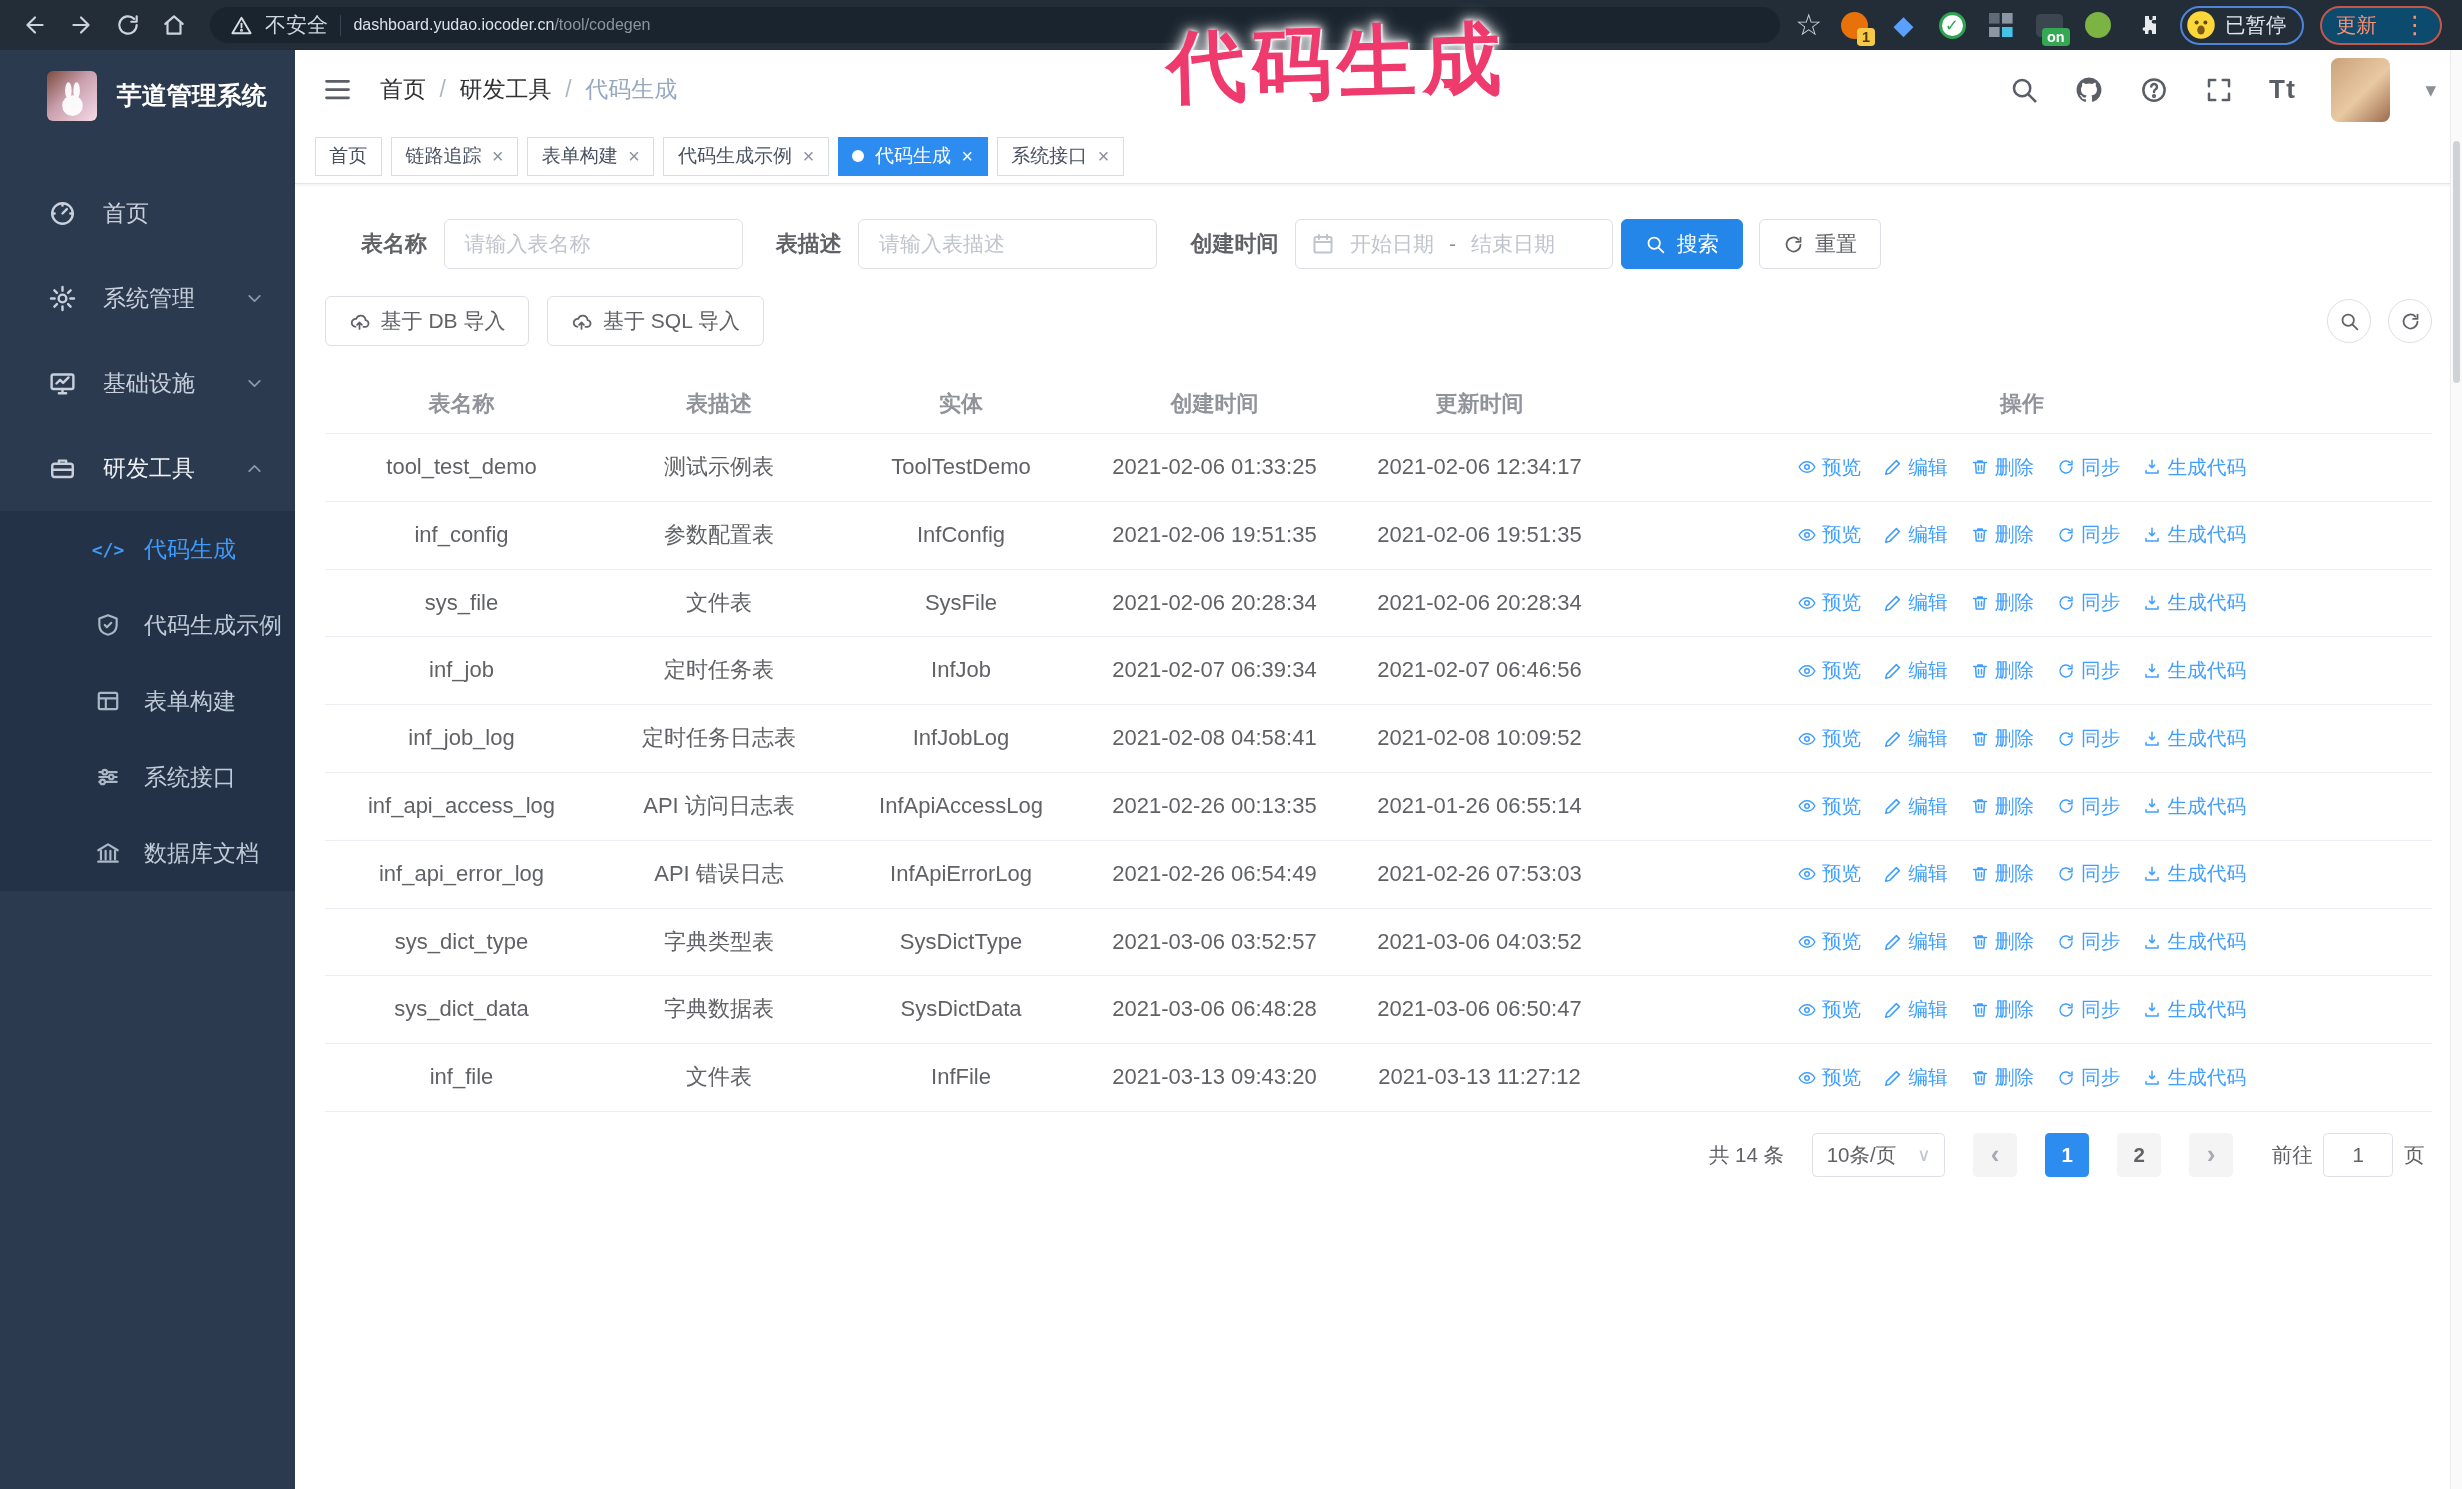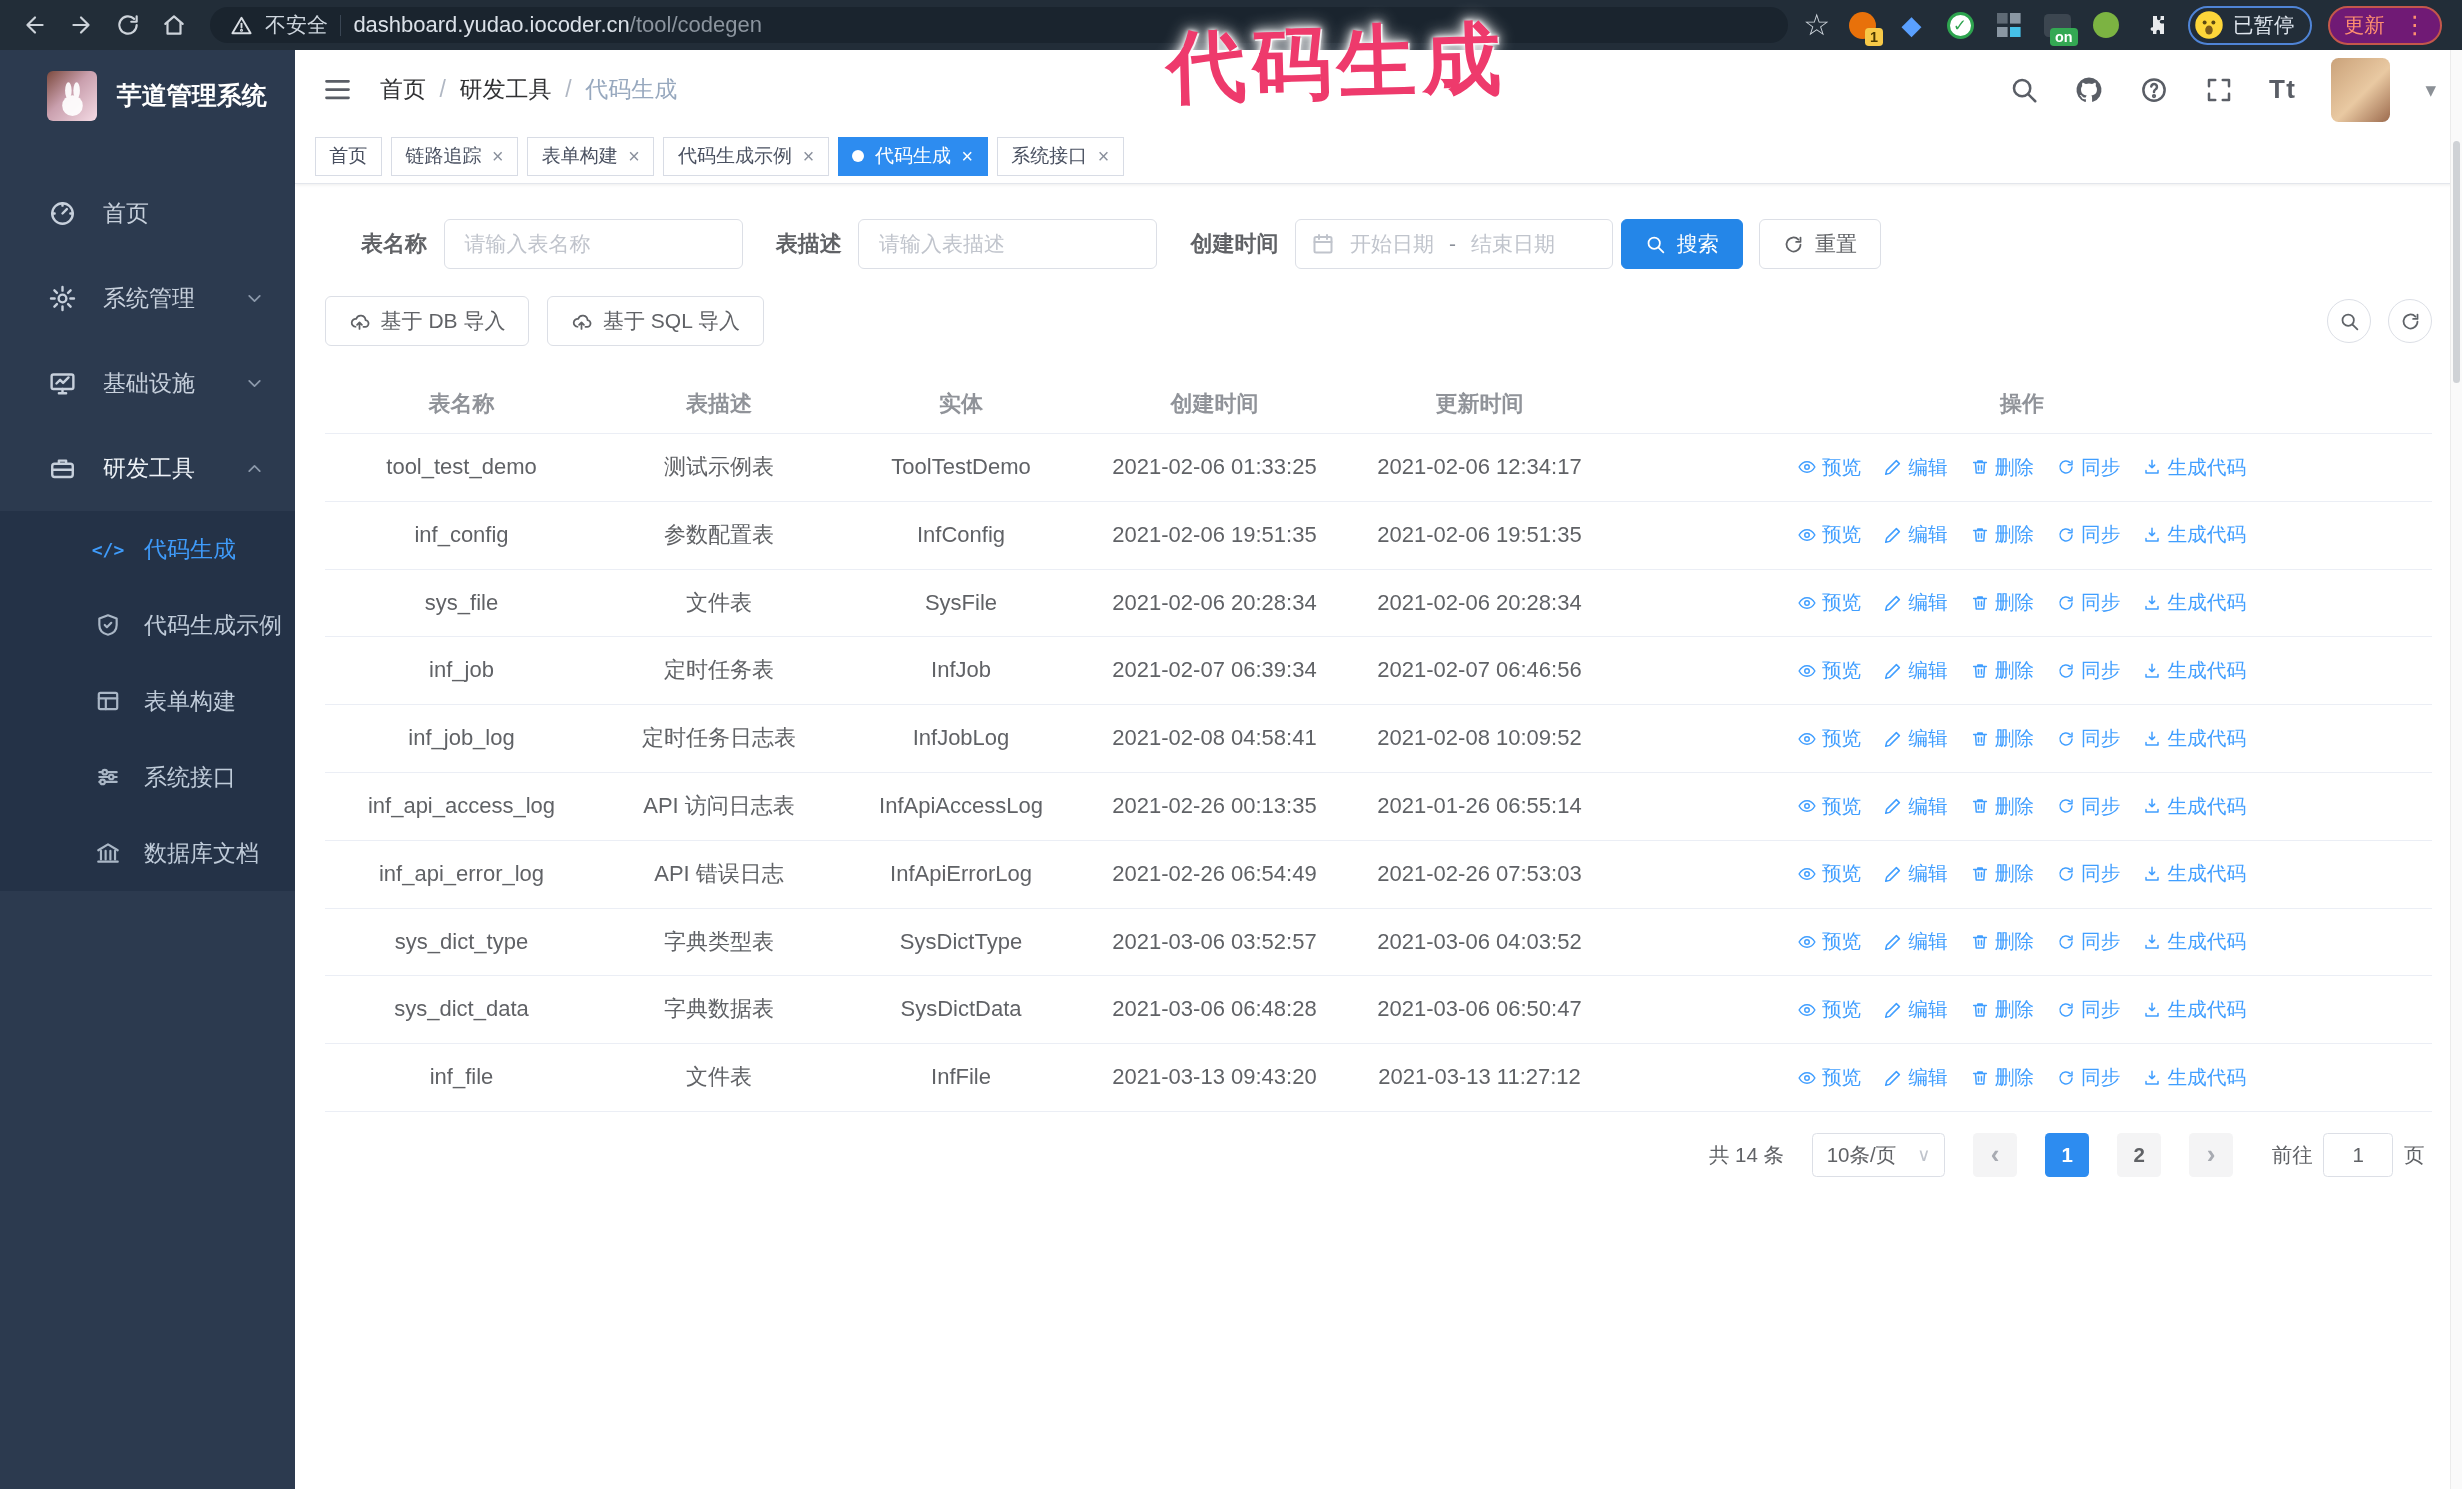--- a/index.html
+++ b/index.html
@@ -14,38 +14,38 @@
     text-shadow:0 0 4.5px #fff,0 0 10.6px #fff,0 0 18px rgba(255,255,255,.95),1.5px 1.5px 0 rgba(255,255,255,.8); }
 
   
   .browser-bar{ height:50px; background:#222d38; display:flex; align-items:center; padding:0 13.6px; gap:4.5px; }
   .bnav{ width:42px; height:42px; border-radius:50%; display:flex; align-items:center; justify-content:center; color:#cdd3da; flex:0 0 auto; }
   .bnav svg{ width:26px; height:26px; }
   .url-pill{ flex:1; height:36px; background:#1a242e; border-radius:18px; display:flex; align-items:center; padding:0 19.7px; gap:12px; margin:0 10.6px; min-width:0; }
   .url-pill .warn{ color:#d8dde3; width:23px; height:23px; flex:0 0 auto;}
   .sec-label{ color:#ced6de; font-size:21px; }
   .pill-sep{ width:1.5px; height:21px; background:#3a4654; }
-  .url-text{ font-size:22px; color:#dbe1e8; white-space:nowrap; overflow:hidden; }
+  .url-text{ font-size:16px; color:#dbe1e8; white-space:nowrap; overflow:hidden; }
   .url-text .path{ color:#8b949e; }
   .br-right{ display:flex; align-items:center; gap:16.7px; flex:0 0 auto; padding-right:6px; }
   .star{ color:#cfd6dd; font-size:30px; line-height:1; }
   .ext{ width:32px; height:32px; display:flex; align-items:center; justify-content:center; position:relative; flex:0 0 auto;}
   .ext .badge{ position:absolute; right:-4.5px; bottom:-4.5px; background:#f7c948; color:#4d3a00; font-size:14.4px; font-weight:700; border-radius:3.8px; padding:0.8px 5.3px; }
   .ext .badge.green{ background:#34a853; color:#fff; }
   .c-orange{ width:27px;height:27px;border-radius:50%;background:#e8710a; }
   .gem{ color:#5aa0ff; font-size:26px; }
   .c-check{ width:27px;height:27px;border-radius:50%;background:#fff;border:3.8px solid #2ea44f; color:#2ea44f; font-size:16.7px; font-weight:700; display:flex;align-items:center;justify-content:center;}
   .c-grid{ width:24px;height:24px; background:linear-gradient(#5f6a75,#5f6a75) 0 0/10.6px 10.6px no-repeat, linear-gradient(#8a97a3,#8a97a3) 13.6px 0/10.6px 10.6px no-repeat, linear-gradient(#8a97a3,#8a97a3) 0 13.6px/10.6px 10.6px no-repeat, linear-gradient(#46c1e8,#46c1e8) 13.6px 13.6px/10.6px 10.6px no-repeat; }
   .c-dark{ width:27px;height:23px;border-radius:4.5px;background:#3c4650; }
   .c-droid{ width:26px;height:26px;border-radius:50%;background:#7cb342; }
   .puzzle{ color:#e8eaed; }
   .chip{ height:39px; border-radius:19.7px; display:flex; align-items:center; flex:0 0 auto; }
   .profile-chip{ border:2.3px solid #4f84d6; padding:0 15px 0 4.5px; gap:9px; }
   .profile-chip .label{ color:#dfe6ee; font-size:20.5px; }
-  .update-chip{ border:2.3px solid #c4574b; background:#701a75; padding:0 13.6px; gap:18px;font-family:Liberation Mono, monospace; }
+  .update-chip{ border:2.3px solid #c4574b; background:#0c4a6e; padding:0 13.6px; gap:26px;font-family:Liberation Mono, monospace; }
   .update-chip .label{ color:#ff8f70; font-size:20.5px; }
   .update-chip .dots{ color:#ff8f70; font-size:24px; }
 
   
   .app{ display:flex; height:1440px; }
   .sidebar{ width:295px; background:#2c3a4f; color:#bfcbd9; flex:0 0 auto; }
   .logo-row{ height:91px; display:flex; align-items:center; gap:19.7px; padding-left:47px; }
   .logo-img{ width:50px; height:50px; border-radius:6px; background:linear-gradient(135deg,#7c4a3e,#caa0ae 45%,#f4dbe5); display:flex; align-items:flex-end; justify-content:center; overflow:hidden;}
   .logo-img svg{ width:33px; height:39px; }
   .logo-title{ font-size:25px; font-weight:700; color:#fff; }

